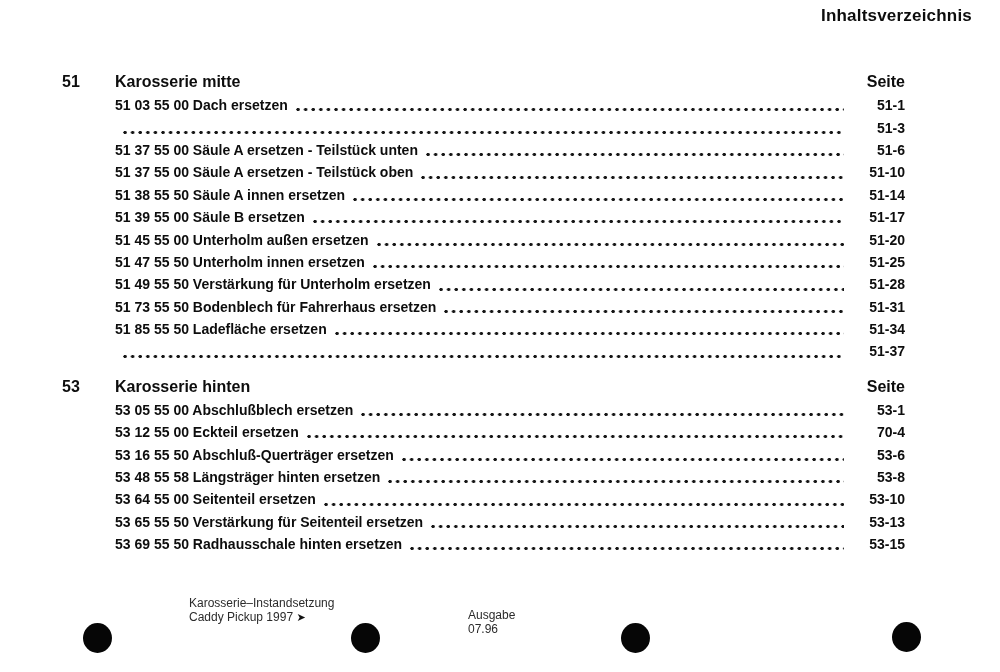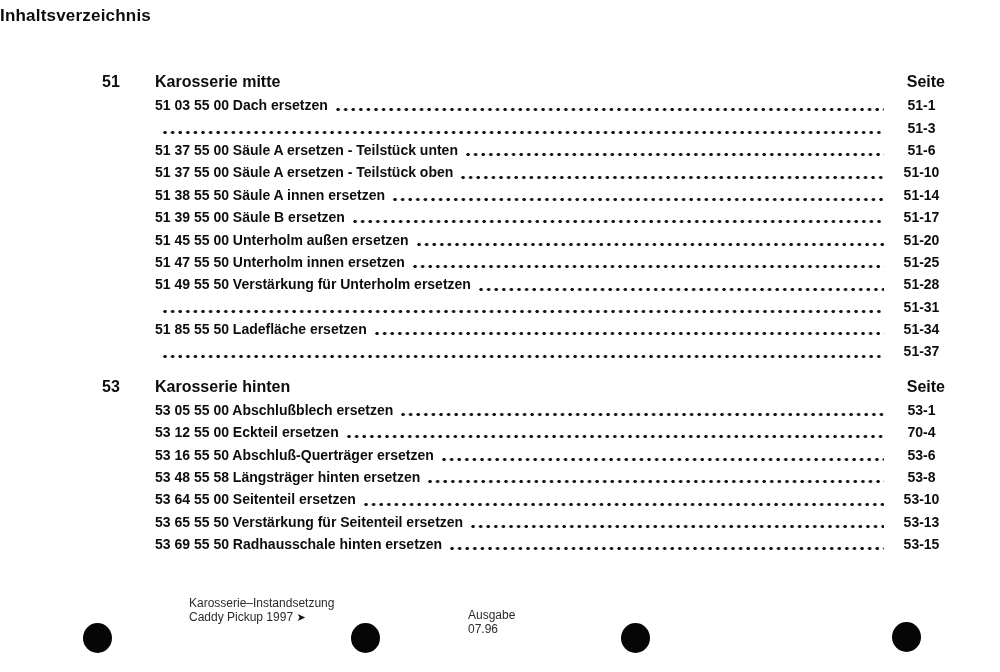--- a/index.html
+++ b/index.html
@@ -14,31 +14,30 @@
     background: #ffffff;
     overflow: hidden;
     font-family: "Liberation Sans", sans-serif;
     color: #0d0d0d;
   }
   .doc-title {
     position: absolute;
     top: 6px;
     left: 0;
     width: 972px;
-    text-align: left;
+    text-align: right;
     font-size: 17px;
     font-weight: bold;
     letter-spacing: 0.2px;
   }
   .toc {
     position: absolute;
     left: 62px;
     top: 70px;
     width: 843px;
-    margin-left: 40px;
   }
   .toc-section + .toc-section {
     margin-top: 12px;
   }
   .sec-head {
     display: flex;
     align-items: center;
     height: 24px;
     font-size: 16px;
     font-weight: bold;
@@ -70,21 +69,21 @@
     height: 5px;
     align-self: flex-end;
     margin: 0 14px 4px 8px;
     background-image: radial-gradient(circle at 2px 2.5px, #141414 1.45px, rgba(0,0,0,0) 1.9px);
     background-size: 7.6px 5px;
     background-repeat: repeat-x;
   }
   .e-page {
     flex: 0 0 47px;
     white-space: nowrap;
-    text-align: center;
+    text-align: right;
   }
   .footer-block {
     position: absolute;
     top: 596px;
     font-size: 12px;
     line-height: 14px;
     font-weight: normal;
     color: #2b2b2b;
     white-space: nowrap;
   }
@@ -160,20 +159,21 @@
           <span class="e-label">51 47 55 50 Unterholm innen ersetzen</span>
           <span class="leader"></span>
           <span class="e-page">51-25</span>
         </div>
       <div class="entry">
           <span class="e-label">51 49 55 50 Verstärkung für Unterholm ersetzen</span>
           <span class="leader"></span>
           <span class="e-page">51-28</span>
         </div>
       <div class="entry">
+          <span class="e-label">51 73 55 50 Bodenblech für Fahrerhaus ersetzen</span>
           <span class="leader"></span>
           <span class="e-page">51-31</span>
         </div>
       <div class="entry">
           <span class="e-label">51 85 55 50 Ladefläche ersetzen</span>
           <span class="leader"></span>
           <span class="e-page">51-34</span>
         </div>
       <div class="entry">
           <span class="leader"></span>

